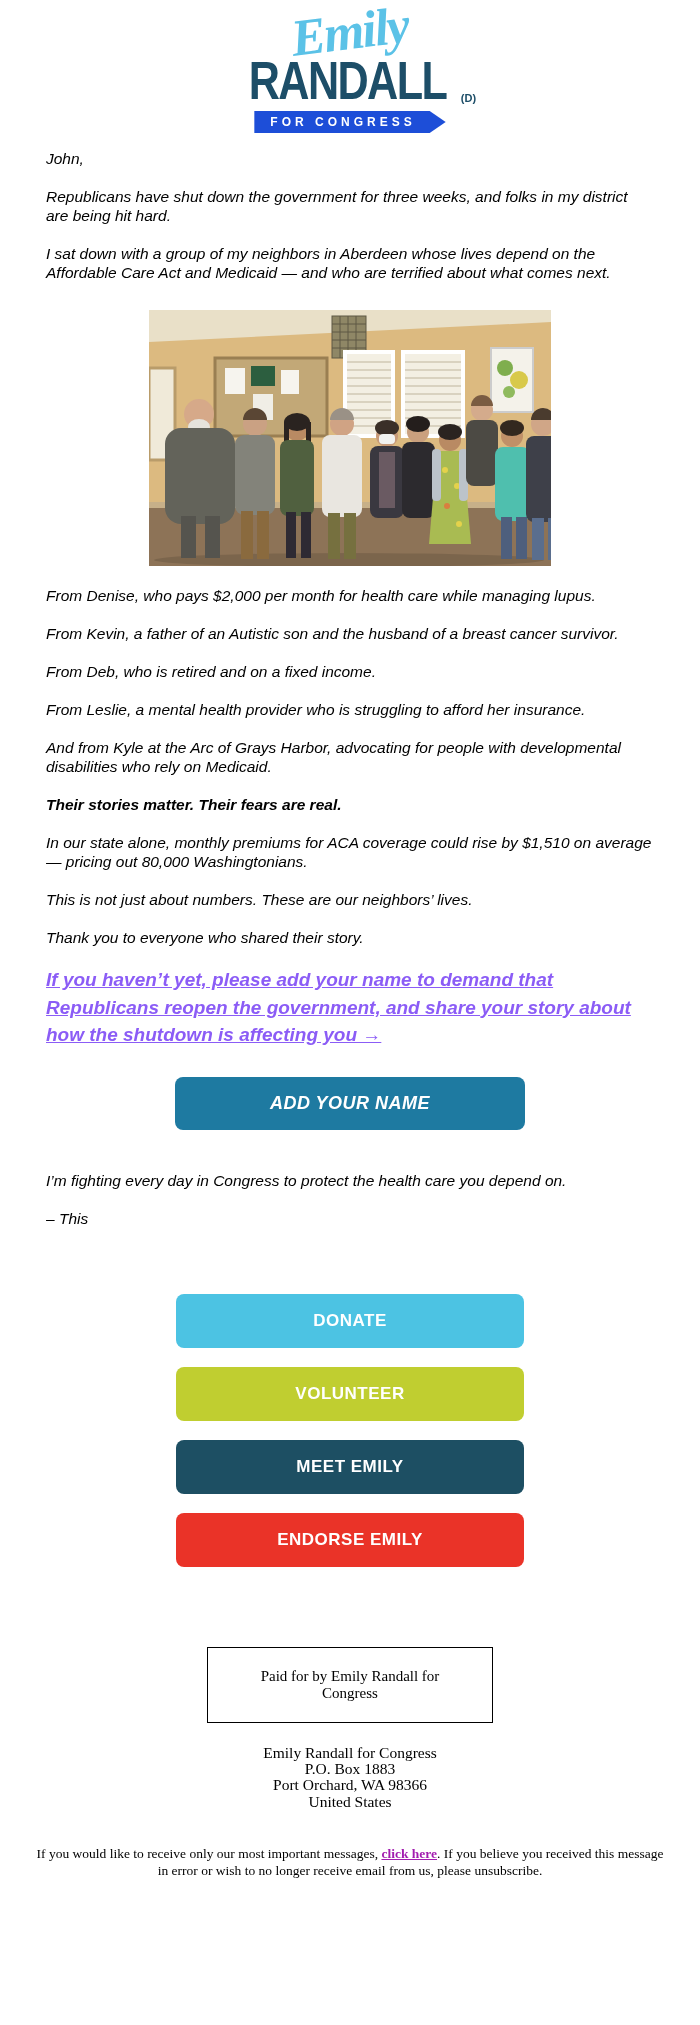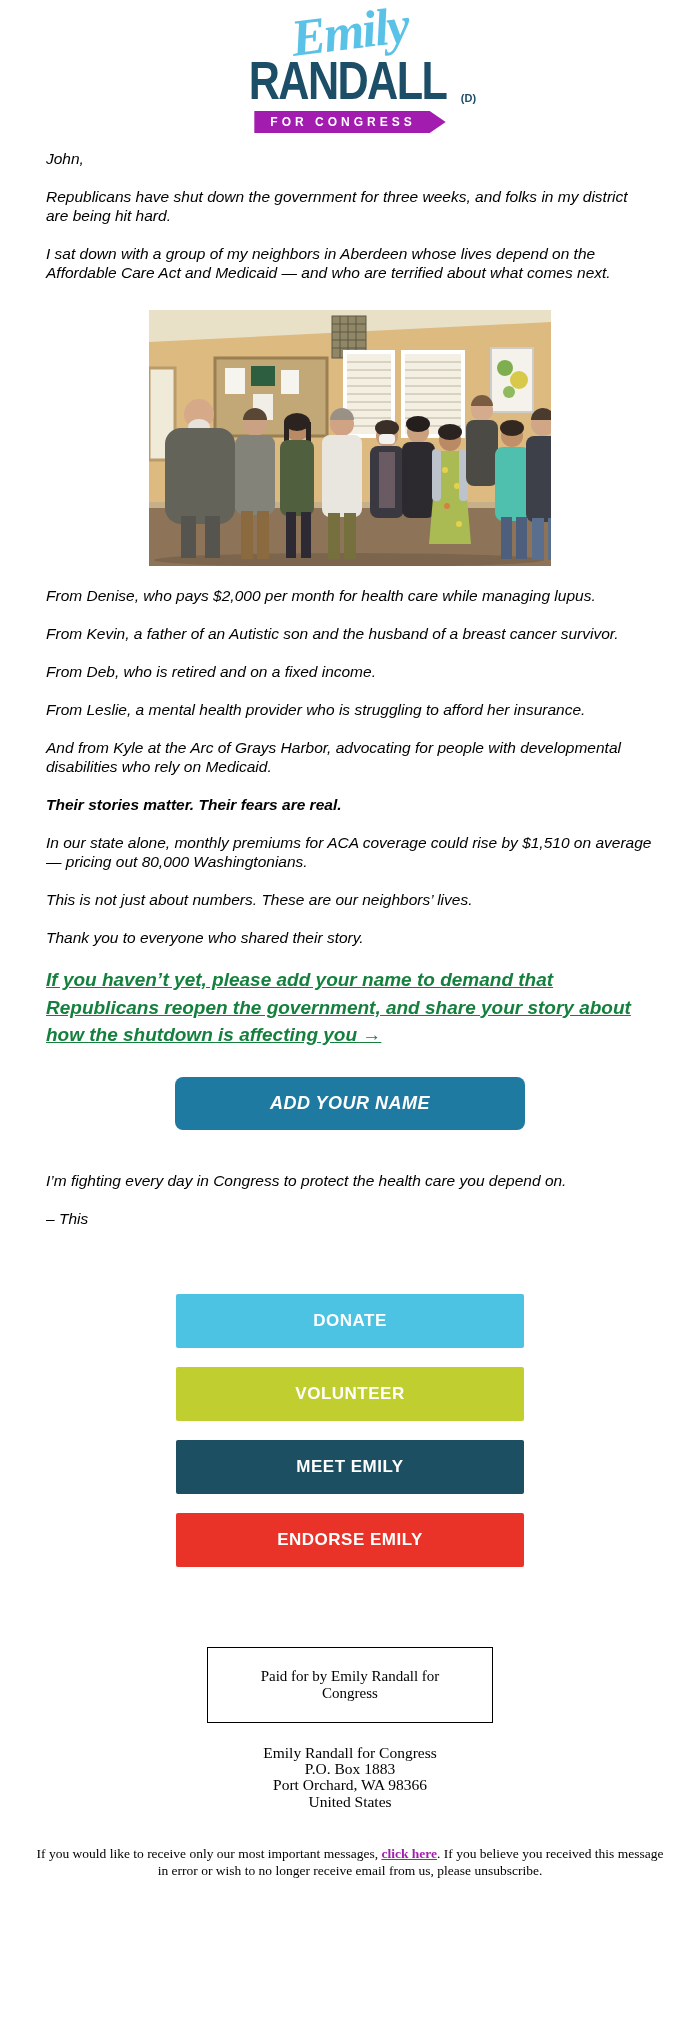--- a/index.html
+++ b/index.html
@@ -18,48 +18,48 @@
     margin-bottom: -20px; line-height: 1;
   }
   .logo-name-row { display: flex; justify-content: center; align-items: flex-end; line-height: 1; }
   .logo-name {
     display: inline-block; font-weight: bold; font-size: 54px; letter-spacing: -2px;
     color: #1d4e68; transform: scaleX(0.8); transform-origin: center; line-height: 1;
   }
   .logo-party { font-size: 11px; font-weight: bold; color: #1d4e68; padding-bottom: 3px; margin-left: -10px; }
   .logo-banner-row { margin-top: 4px; }
   .logo-banner {
-    display: inline-block; background: #a21caf; color: #ffffff; font-weight: bold;
+    display: inline-block; background: #1d4ed8; color: #ffffff; font-weight: bold;
     font-size: 12px; letter-spacing: 4px; line-height: 1; padding: 5px 30px 5px 16px;
     clip-path: polygon(0 0, calc(100% - 16px) 0, 100% 50%, calc(100% - 16px) 100%, 0 100%);
   }
 
   
   .content { padding: 16px 46px 0 46px; font-size: 15.5px; line-height: 19px; font-style: italic; }
   .content p { margin: 0 0 19px 0; }
   .bold { font-weight: bold; }
 
   .photo-wrap { text-align: center; margin: 28px 0 20px 0; }
   .photo-wrap svg { display: inline-block; vertical-align: top; }
 
   .cta-link {
-    display: block; color: #15803d; font-weight: bold; font-size: 19px;
+    display: block; color: #8b5cf6; font-weight: bold; font-size: 19px;
     line-height: 1.45; text-decoration: underline; margin: 6px 0 0 0; cursor: pointer;
   }
   .add-btn-wrap { text-align: center; margin: 28px 0 41px 0; }
   .add-btn {
     display: inline-block; width: 350px; background: #1e7aa1; color: #ffffff;
     font-weight: bold; font-size: 18px; letter-spacing: .5px; padding: 17px 0;
     border-radius: 8px; text-decoration: none; cursor: pointer;
   }
 
   
   .stack { display: flex; flex-direction: column; align-items: center; gap: 19px; margin-top: 66px; }
   .stack-btn {
-    width: 348px; padding: 17px 0; border-radius: 2px; color: #ffffff; text-align: center;
+    width: 348px; padding: 17px 0; border-radius: 8px; color: #ffffff; text-align: center;
     font-weight: bold; font-size: 17px; letter-spacing: .5px; text-decoration: none; cursor: pointer;
   }
   .btn-donate   { background: #4cc3e3; }
   .btn-volunteer{ background: #c0ce30; }
   .btn-meet     { background: #1d4f63; }
   .btn-endorse  { background: #ea3328; }
 
   
   .paid-box {
     width: 286px; margin: 80px auto 0 auto; border: 1px solid #000000;

